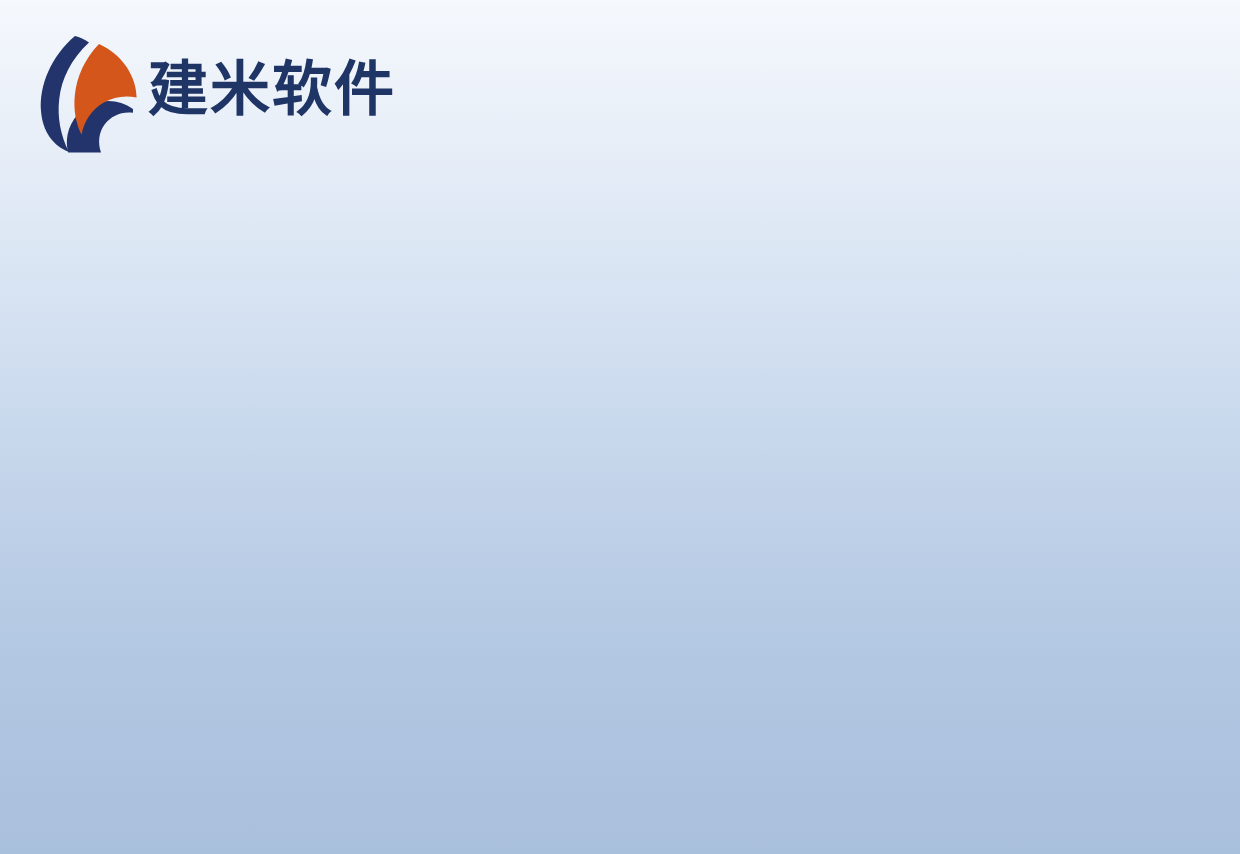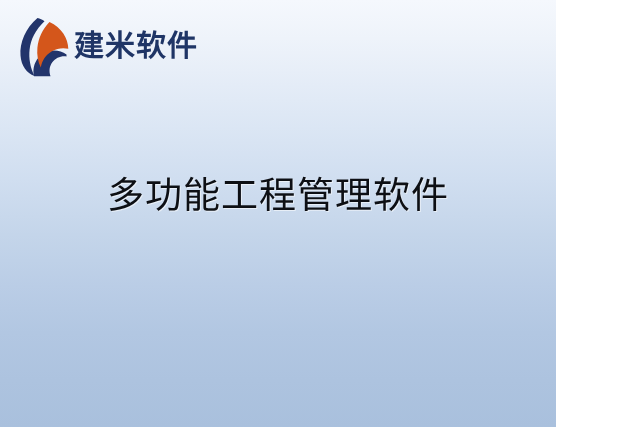--- a/index.html
+++ b/index.html
@@ -10,21 +10,21 @@
   body {
     width: 620px;
     height: 427px;
     overflow: hidden;
     font-family: "Liberation Sans", sans-serif;
   }
 
   
   .banner {
     position: relative;
-    width: 556px;
+    width: 620px;
     height: 427px;
     box-sizing: border-box;
     background: linear-gradient(
         to bottom,
         #f5f8fd   0%,
         #eef3fa   9%,
         #e4ecf7  20%,
         #dbe6f4  30%,
         #d0def0  42%,
         #c4d5ea  55%,
@@ -101,16 +101,15 @@
 
       <path d="M32.5 5 C25.5 12.2 21.3 21.3 20.4 30.7 C19.7 37.8 20.9 44.6 23.8 50.4
                C24.9 43.7 28.9 37.8 34.9 34.3 C40 31.3 46 30.5 51.3 31.8
                C51.2 21.4 44.5 10.5 32.5 5 Z" fill="#d4561b"></path>
     </svg>
 
     <span class="logo-wordmark">建米软件</span>
   </div>
 
   <div class="headline">
-    <span class="headline-line">多功能工程管理软件</span>
   </div>
 
 </div>
 
 </body></html>

